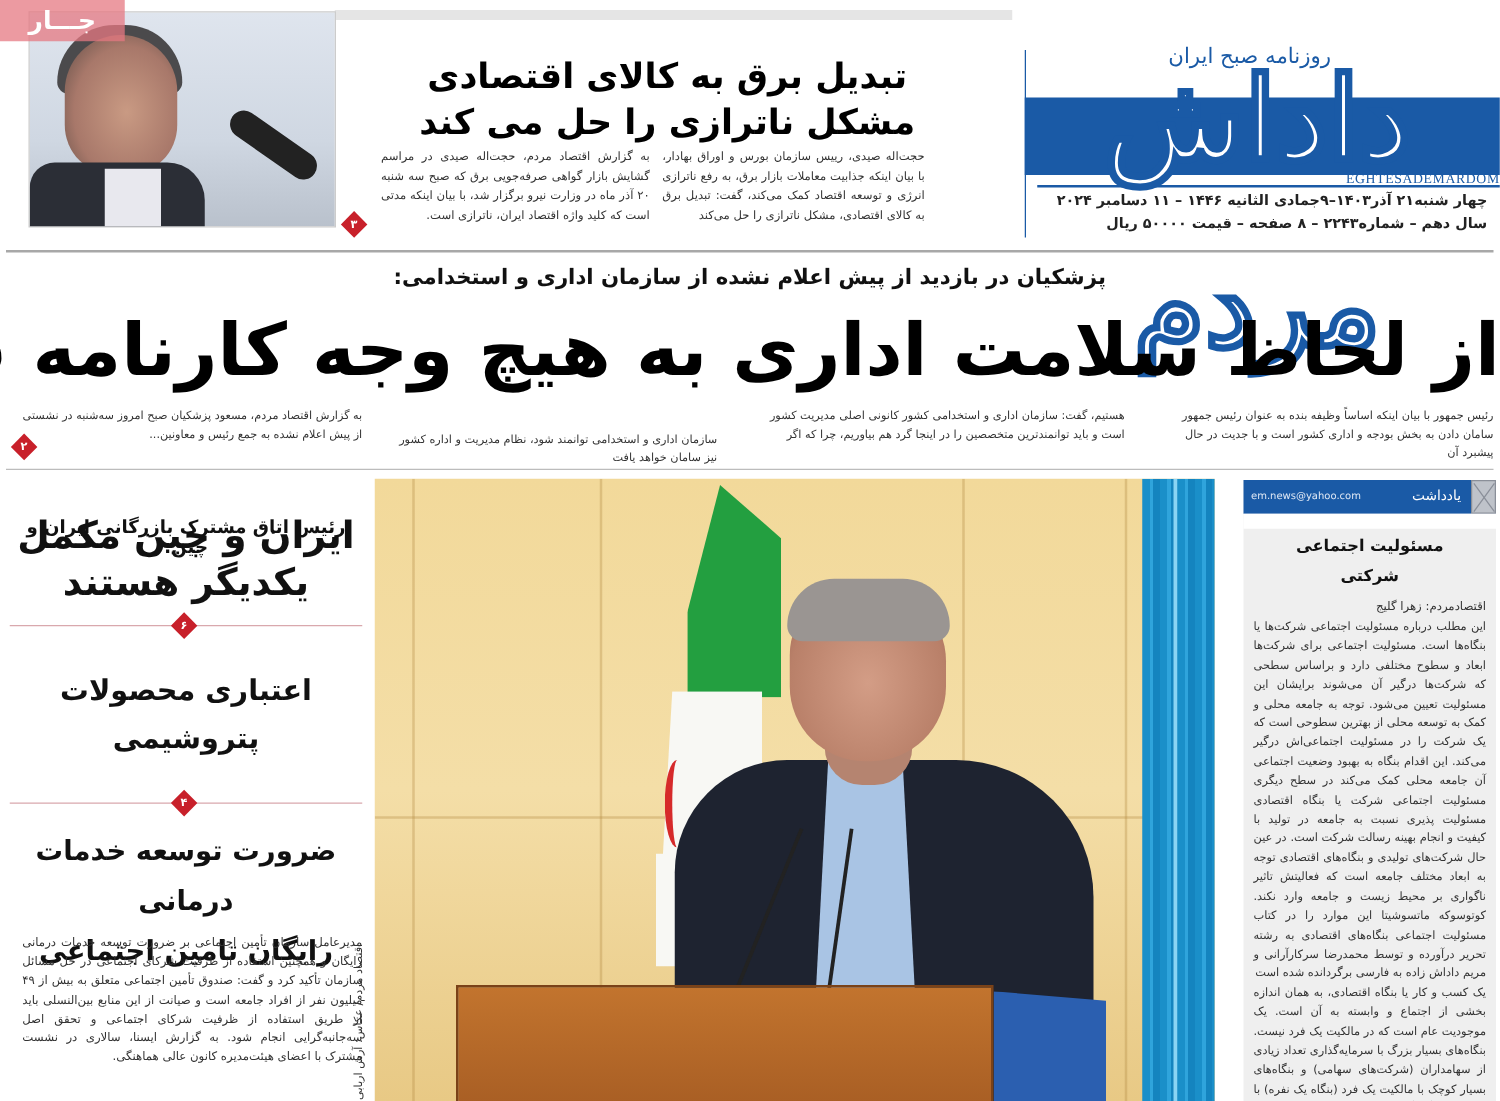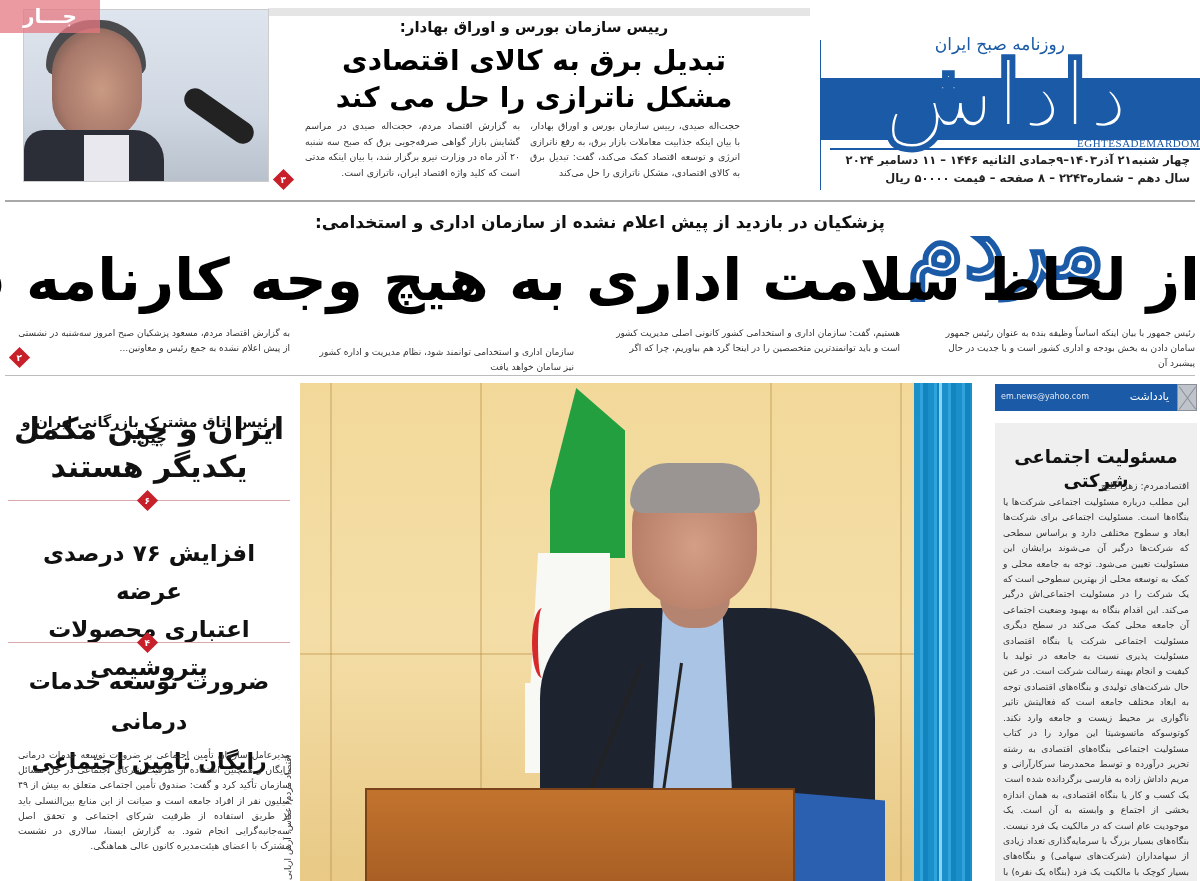--- a/index.html
+++ b/index.html
@@ -100,42 +100,41 @@
 
   
   #editorial { right: 3px; top: 384px; width: 202px; height: 497px; background: #efefef; }
   .ed-bar { position: absolute; left: 0; right: 0; top: 0; height: 27px; background: #1a5aa6; }
   .ed-xbox { position: absolute; right: 0; top: 0; width: 20px; height: 27px; background: #bfc3ca; border: 1px solid #8a8f99; }
   .ed-xbox::before, .ed-xbox::after { content: ""; position: absolute; left: 9px; top: -1px; width: 1px; height: 28px; background: #8a8f99; }
   .ed-xbox::before { transform: rotate(36deg); } .ed-xbox::after { transform: rotate(-36deg); }
   .ed-label { position: absolute; right: 28px; top: 6px; font-size: 11px; color: #fff; }
   .ed-email { position: absolute; left: 6px; top: 8px; font-size: 8px; color: #dfe8f5; direction: ltr; }
   .ed-white { position: absolute; left: 0; right: 0; top: 27px; height: 12px; background: #fff; }
-  .ed-title { position: absolute; left: 0; right: 0; top: 42px; font-size: 18px; line-height: 24px; text-align: center; font-weight: bold; color: #111; margin-top: 19px; }
+  .ed-title { position: absolute; left: 0; right: 0; top: 42px; font-size: 13px; line-height: 24px; text-align: center; font-weight: bold; color: #111; }
   .ed-author { position: absolute; right: 8px; top: 96px; font-size: 9.4px; color: #333; }
   .ed-body { position: absolute; right: 8px; left: 8px; top: 111px; font-size: 9.1px; line-height: 15.4px; color: #333; text-align: justify; }
   .ed-para2 { margin-top: 0; }
 </style>
 </head>
 <body>
 
 <div id="masthead" class="abs">
   <div class="mast-vrule"></div>
   <div class="logo-band"></div>
   <div class="logo-text">داداش مردم</div>
   <div class="logo-tagline">روزنامه صبح ایران</div>
   <div class="logo-latin">EGHTESADEMARDOM</div>
   <div class="logo-rule"></div>
   <div class="date-line">چهار شنبه۲۱ آذر۱۴۰۳–۹جمادی الثانیه ۱۴۴۶ – ۱۱ دسامبر ۲۰۲۴</div>
   <div class="issue-line">سال دهم – شماره۲۲۴۳ – ۸ صفحه – قیمت ۵۰۰۰۰ ریال</div>
 </div>
 
 <div id="top-story" class="abs">
   <div class="gray-strip"></div>
-  <div class="kicker">رییس سازمان بورس و اوراق بهادار:</div>
   <div class="head">
     <div>تبدیل برق به کالای اقتصادی</div>
     <div>مشکل ناترازی را حل می کند</div>
   </div>
   <div class="col-r body-text">حجت‌اله صیدی، رییس سازمان بورس و اوراق بهادار، با بیان اینکه جذابیت معاملات بازار برق، به رفع ناترازی انرژی و توسعه اقتصاد کمک می‌کند، گفت: تبدیل برق به کالای اقتصادی، مشکل ناترازی را حل می‌کند</div>
   <div class="col-l body-text">به گزارش اقتصاد مردم، حجت‌اله صیدی در مراسم گشایش بازار گواهی صرفه‌جویی برق که صبح سه شنبه ۲۰ آذر ماه در وزارت نیرو برگزار شد، با بیان اینکه مدتی است که کلید واژه اقتصاد ایران، ناترازی است.</div>
   <div class="diamond" style="left:8px; top:172px;">
     <span>۳</span>
   </div>
 </div>
@@ -168,21 +167,20 @@
   <div class="h-china">
     <div>ایران و چین مکمل</div>
     <div>یکدیگر هستند</div>
   </div>
   <div class="sect-rule" style="top:118px;"></div>
   <div class="diamond" style="left:132px; top:111px;">
     <span>۶</span>
   </div>
 
   <div class="h-petro">
-    <div>افزایش ۷۶ درصدی عرضه</div>
     <div>اعتباری محصولات پتروشیمی</div>
   </div>
   <div class="sect-rule" style="top:260px;"></div>
   <div class="diamond" style="left:132px; top:253px;">
     <span>۴</span>
   </div>
 
   <div class="h-health">
     <div>ضرورت توسعه خدمات درمانی</div>
     <div>رایگان تامین اجتماعی</div>

